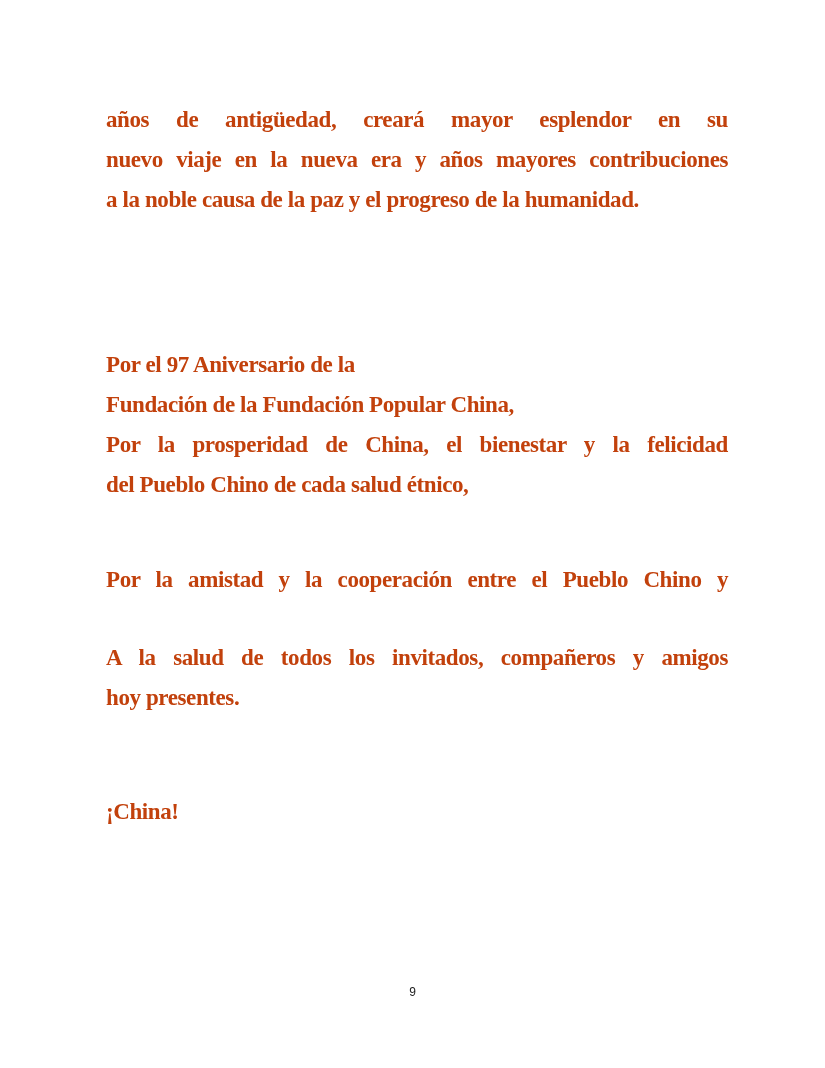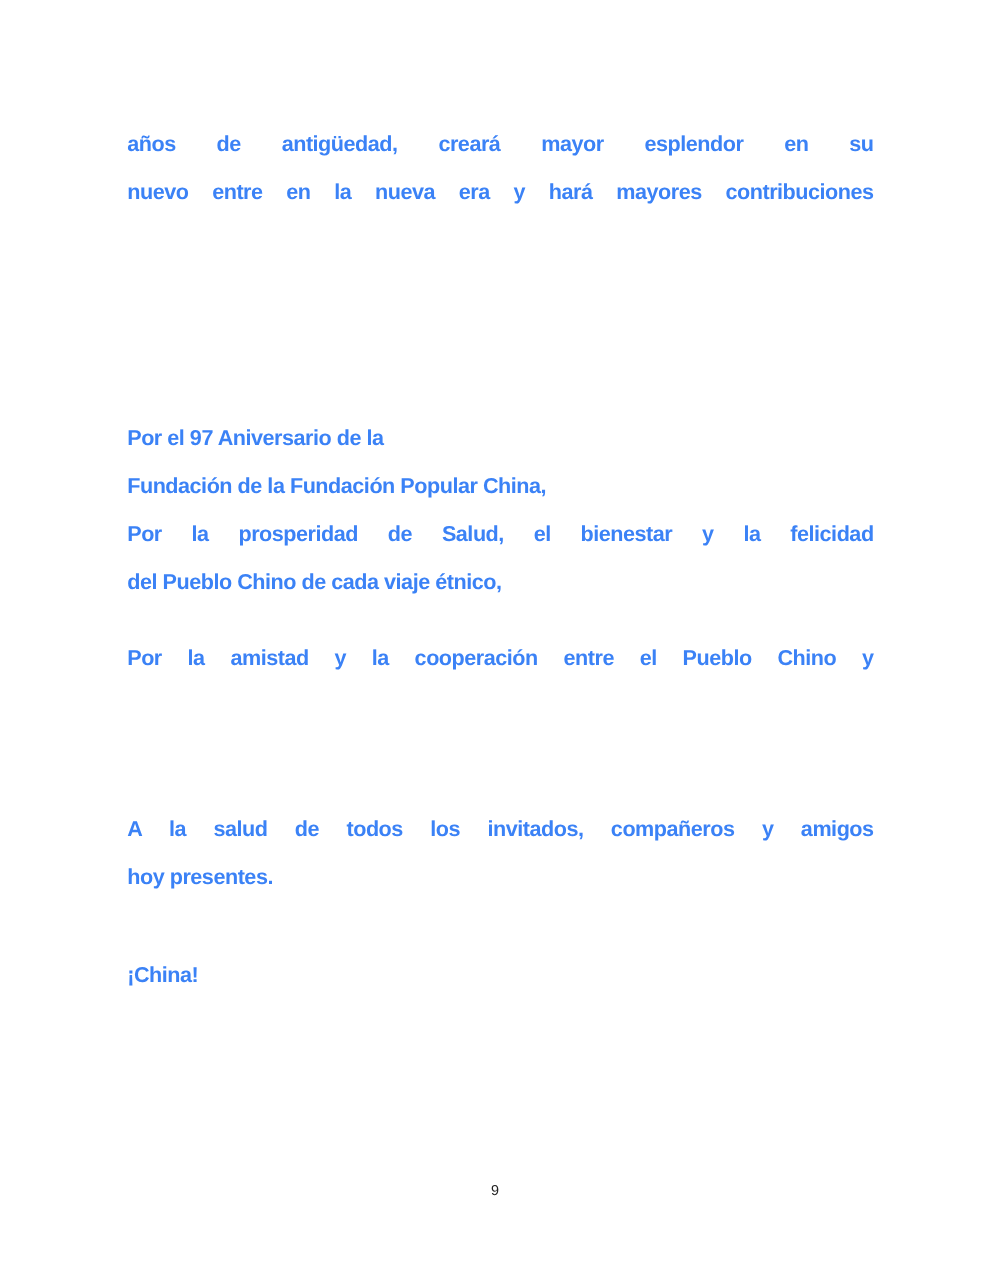--- a/index.html
+++ b/index.html
@@ -1,53 +1,54 @@
 <!DOCTYPE html>
 <html><head>
 <meta charset="utf-8">
 <style>
   html, body { margin: 0; padding: 0; background: #ffffff; }
   body { width: 825px; height: 1068px; position: relative; overflow: hidden; }
   .page { position: absolute; left: 0; top: 0; width: 825px; height: 1068px; background: #ffffff; }
   .text {
     position: absolute; left: 106px; width: 622px;
-    font-family: Liberation Sans, sans-serif; font-weight: bold;
-    font-size: 18px; color: #3b82f6; letter-spacing: -0.4px;
+    font-family: Liberation Serif, serif; font-weight: bold;
+    font-size: 23px; color: #c2410c; letter-spacing: -0.4px;
     line-height: 40px; white-space: nowrap;
   }
   .line { display: block; height: 40px; }
   .just { text-align: justify; text-align-last: justify; }
   .pagenum {
     position: absolute; top: 985px; left: 0; width: 825px; text-align: center;
     font-family: "Liberation Sans", sans-serif; font-size: 12px; color: #222222;
   }
 </style>
 </head>
 <body>
 
 <div class="page">
 
   <div class="text" style="top:100px;">
     <span class="line just">años de antigüedad, creará mayor esplendor en su</span>
-    <span class="line just">nuevo entre en la nueva era y hará mayores contribuciones</span>
+    <span class="line just">nuevo viaje en la nueva era y años mayores contribuciones</span>
+    <span class="line">a la noble causa de la paz y el progreso de la humanidad.</span>
   </div>
 
 
   <div class="text" style="top:345px;">
     <span class="line">Por el 97 Aniversario de la</span>
     <span class="line">Fundación de la Fundación Popular China,</span>
-    <span class="line just">Por la prosperidad de Salud, el bienestar y la felicidad</span>
-    <span class="line">del Pueblo Chino de cada viaje étnico,</span>
+    <span class="line just">Por la prosperidad de China, el bienestar y la felicidad</span>
+    <span class="line">del Pueblo Chino de cada salud étnico,</span>
   </div>
 
-  <div class="text" style="top:528px;">
+  <div class="text" style="top:560px;">
     <span class="line just">Por la amistad y la cooperación entre el Pueblo Chino y</span>
   </div>
 
-  <div class="text" style="top:671px;">
+  <div class="text" style="top:638px;">
     <span class="line just">A la salud de todos los invitados, compañeros y amigos</span>
     <span class="line">hoy presentes.</span>
   </div>
 
   <div class="text" style="top:792px;">
     <span class="line">¡China!</span>
   </div>
 
   <div class="pagenum">9</div>
 </div>

